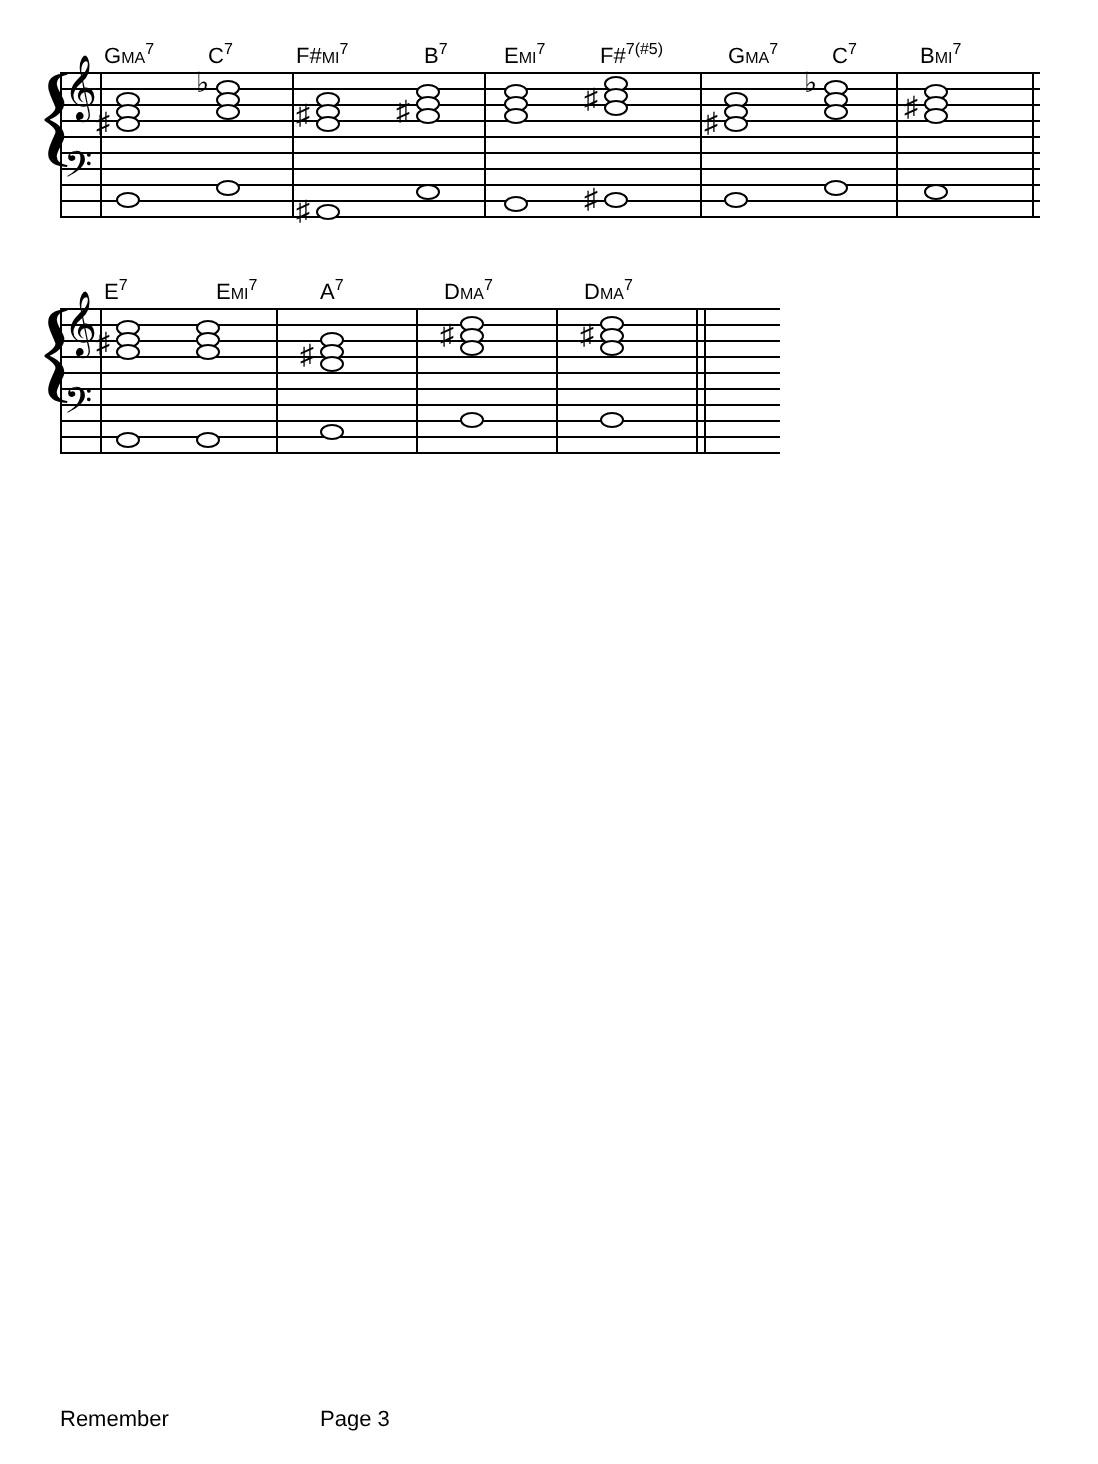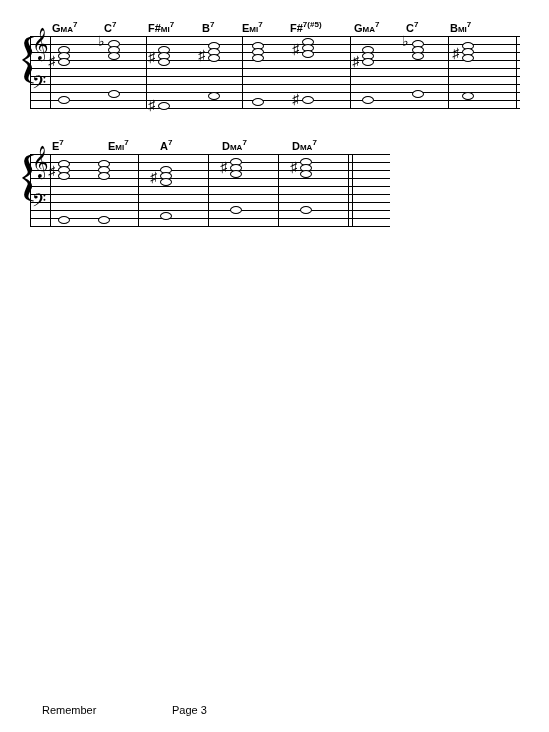--- a/index.html
+++ b/index.html
@@ -18,21 +18,21 @@
   }
   .system {
     margin-bottom: 30px;
     position: relative;
   }
   .chord-row {
     display: flex;
     margin-bottom: 2px;
     margin-left: 22px;
     font-size: 11px;
-    font-weight: bold;
+    font-weight: normal;
     height: 14px;
   }
   .chord-label {
     position: relative;
     white-space: nowrap;
   }
   .chord-sup {
     font-size: 8px;
     vertical-align: super;
   }
@@ -104,32 +104,32 @@
     line-height: 1;
   }
   .footer {
     position: absolute;
     bottom: 16px;
     left: 30px;
     right: 30px;
     display: flex;
     font-size: 11px;
   }
-  .footer-title { width: 130px; margin-left: 12px; }
+  .footer-title { width: 130px; }
 </style>
 </head>
 <body>
 
 <div class="page">
 
   <div class="system">
     <div class="chord-row">
       <div class="chord-label" style="width:52px"><span>G</span><span class="chord-sub">MA</span><span class="chord-sup">7</span></div>
       <div class="chord-label" style="width:44px"><span>C</span><span class="chord-sup">7</span></div>
-      <div class="chord-label" style="width:54px"><span>F</span><span>#</span><span class="chord-sub">MI</span><span class="chord-sup">7</span></div>
+      <div class="chord-label" style="width:64px"><span>F</span><span>#</span><span class="chord-sub">MI</span><span class="chord-sup">7</span></div>
       <div class="chord-label" style="width:40px"><span>B</span><span class="chord-sup">7</span></div>
       <div class="chord-label" style="width:48px"><span>E</span><span class="chord-sub">MI</span><span class="chord-sup">7</span></div>
       <div class="chord-label" style="width:64px"><span>F</span><span>#</span><span class="chord-sup">7</span><span class="chord-sup">(#5)</span></div>
       <div class="chord-label" style="width:52px"><span>G</span><span class="chord-sub">MA</span><span class="chord-sup">7</span></div>
       <div class="chord-label" style="width:44px"><span>C</span><span class="chord-sup">7</span></div>
       <div class="chord-label" style="width:44px"><span>B</span><span class="chord-sub">MI</span><span class="chord-sup">7</span></div>
     </div>
 
     <div class="staves" style="width:490px">
       <span class="brace">𝄔</span>

